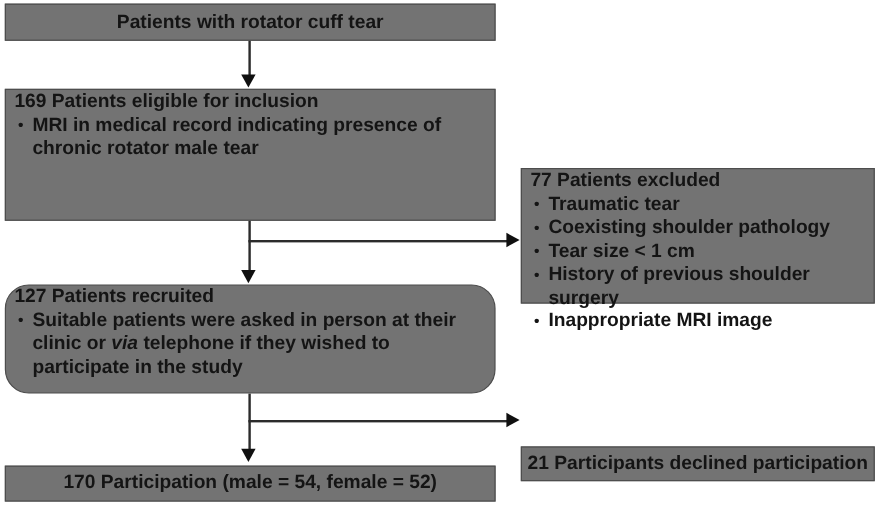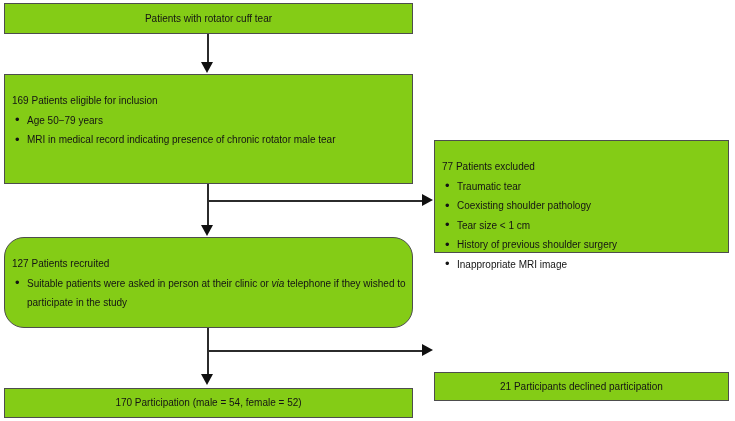--- a/index.html
+++ b/index.html
@@ -13,33 +13,34 @@
     height: 421px;
     background: #ffffff;
     font-family: "Liberation Sans", sans-serif;
     color: #1a1a1a;
     overflow: hidden;
   }
   .node {
     position: absolute;
     box-sizing: border-box;
     border: 1.6px solid #4d4d4d;
-    background: #84cc16;
-    font-size: 10px;
+    background: #737373;
+    font-size: 16px;
     line-height: 19.5px;
     color: #141414;
+    font-weight: bold;
   }
   .node.centered {
     display: flex;
     align-items: center;
     justify-content: center;
     text-align: center;
   }
   .node.listed {
-    padding: 16px 6px 4px 7px;
+    padding: 0 6px 4px 7px;
   }
   .node-title {
     display: block;
     white-space: nowrap;
   }
   ul.bullets {
     list-style: none;
     margin: 0;
     padding: 0;
   }
@@ -90,21 +91,20 @@
   <div class="node centered" style="left:4px; top:3px; width:409px; height:31px;">
     <span class="node-title">Patients with rotator cuff tear</span>
   </div>
 
   <div class="vline" style="left:207px; top:34px; height:31px;"></div>
   <div class="arrow-down" style="left:201px; top:62px;"></div>
 
   <div class="node listed" style="left:4px; top:74px; width:409px; height:110px;">
     <span class="node-title">169 Patients eligible for inclusion</span>
     <ul class="bullets">
-      <li>Age 50−79 years</li>
       <li>MRI in medical record indicating presence of chronic rotator male tear</li>
     </ul>
   </div>
 
   <div class="vline" style="left:207px; top:184px; height:44px;"></div>
   <div class="arrow-down" style="left:201px; top:225px;"></div>
 
   <div class="hline" style="left:207px; top:200px; width:216px;"></div>
   <div class="arrow-right" style="left:422px; top:194px;"></div>
 

